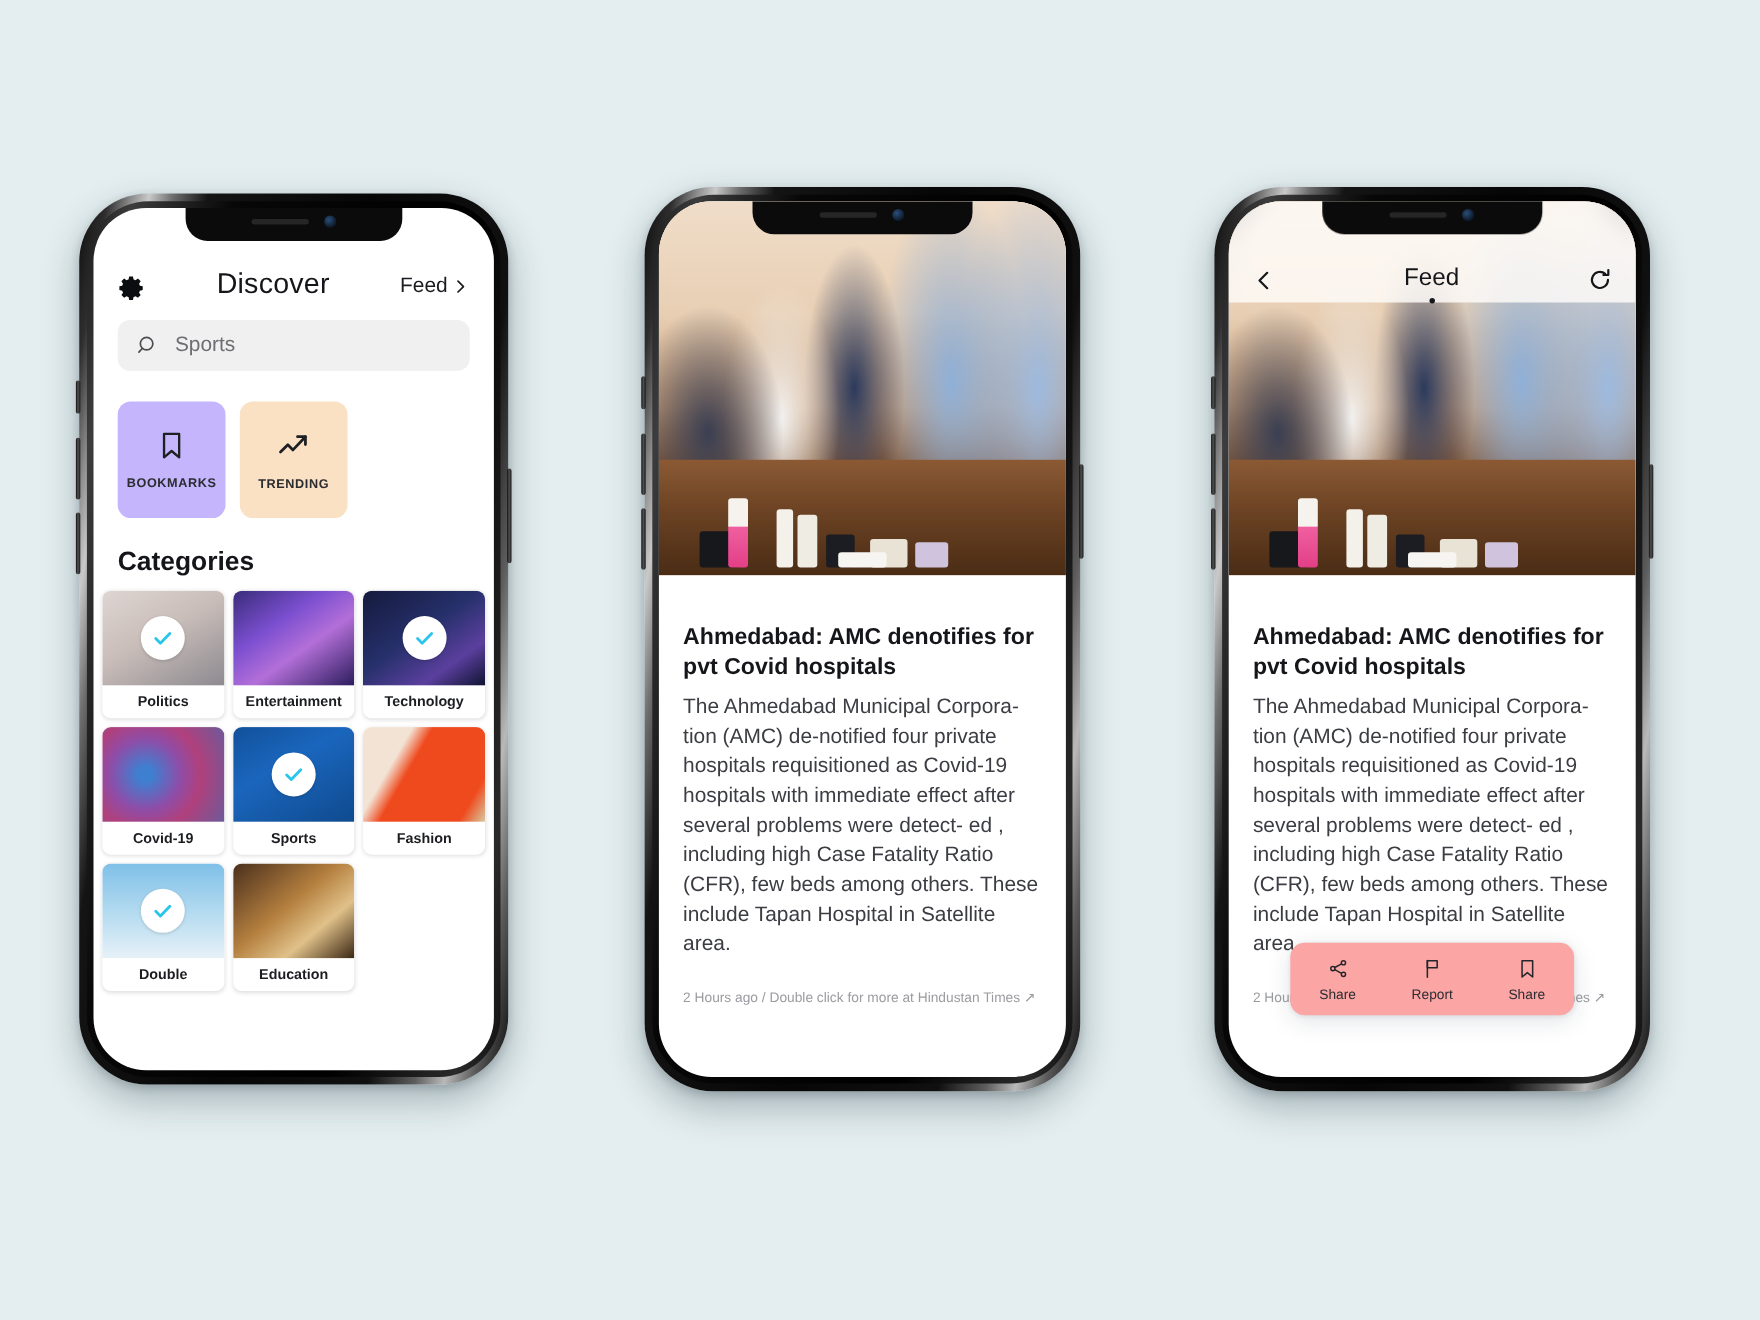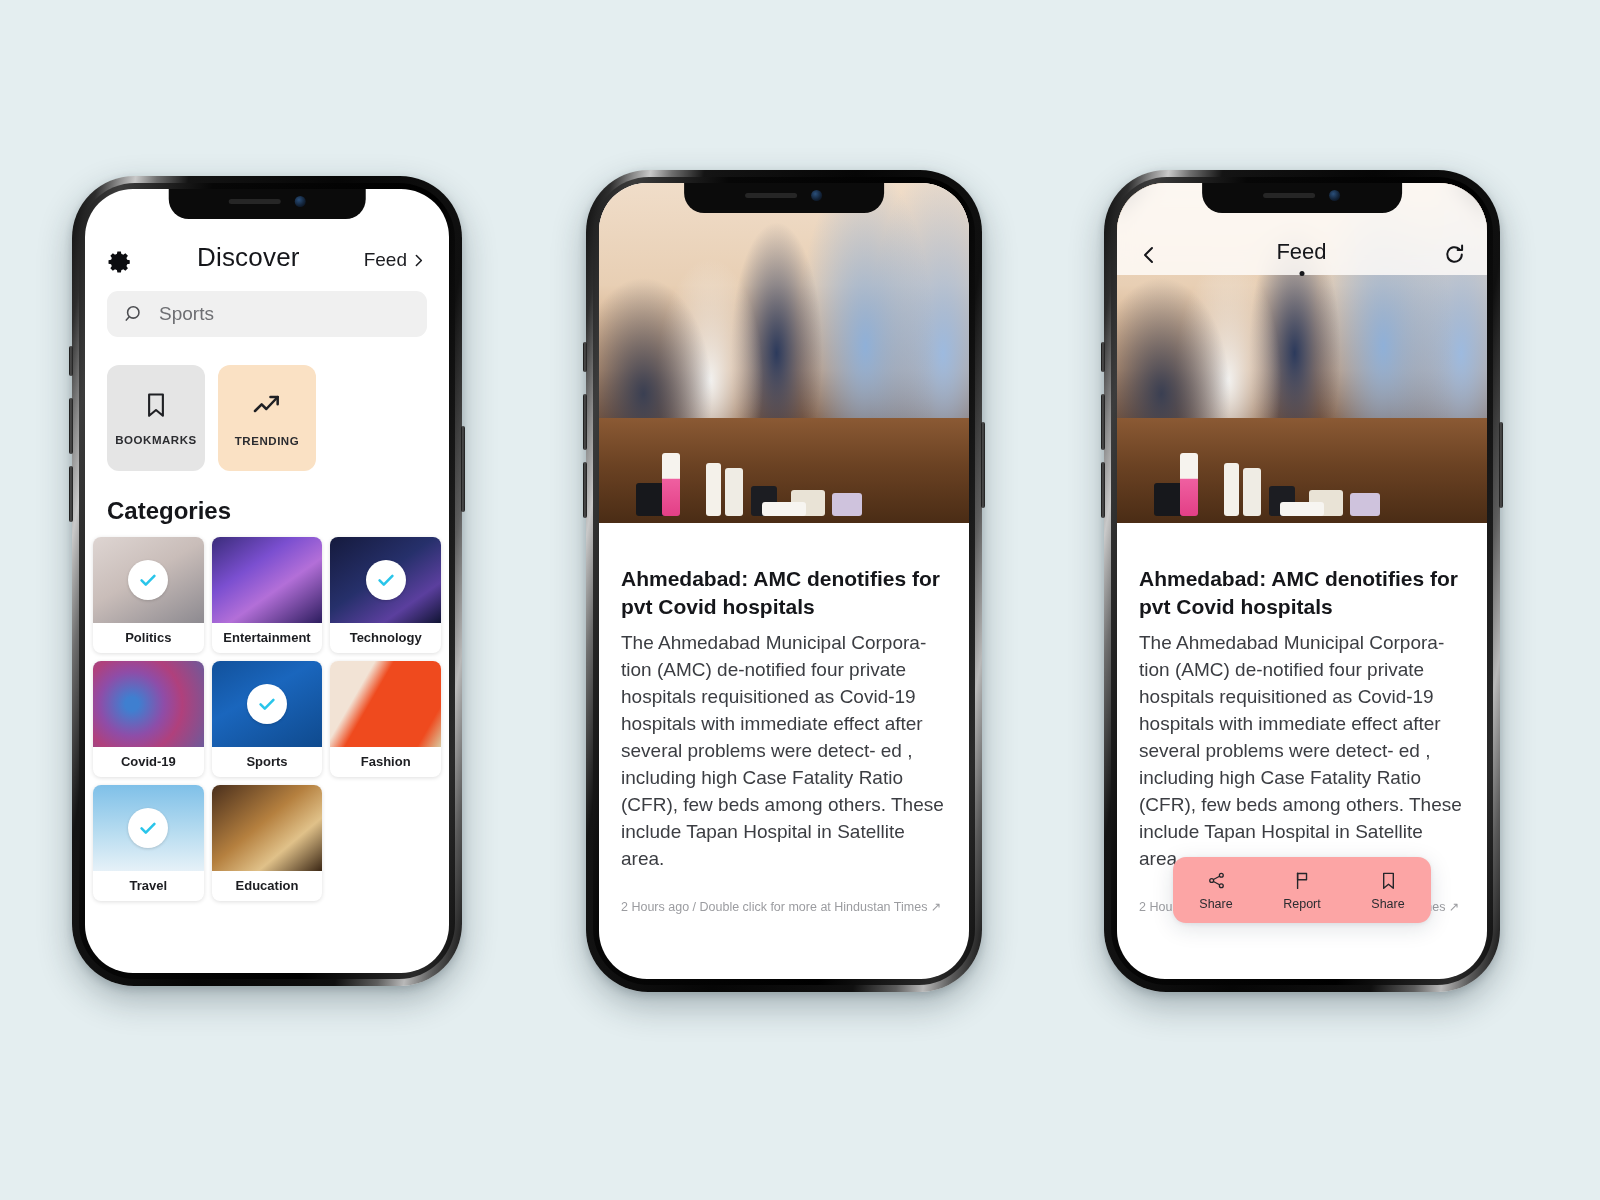--- a/index.html
+++ b/index.html
@@ -212,21 +212,21 @@
 
       <div class="search-bar">
         <svg viewBox="0 0 24 24" width="22" height="22" fill="none" stroke="#4c4d51" stroke-width="1.7" stroke-linecap="round">
           <circle cx="11.2" cy="10.3" r="6.2"></circle>
             <path d="M6.8 15.1L3.6 18.6"></path>
         </svg>
         <span class="search-ph">Sports</span>
       </div>
 
       <div class="quick-row">
-        <div class="quick-tile" style="background:#e5e5e5">
+        <div class="quick-tile" style="background:#c4b5fd">
           <svg viewBox="0 0 24 24" width="30" height="30" fill="none" stroke="#1f2024" stroke-width="1.7" stroke-linejoin="round">
             <path d="M6.5 3.6h11v17l-5.5-4.6-5.5 4.6z"></path>
           </svg>
           <span class="quick-label">BOOKMARKS</span>
         </div>
         <div class="quick-tile" style="background:#fae1c4">
           <svg viewBox="0 0 24 24" width="32" height="32" fill="none" stroke="#1f2024" stroke-width="1.9" stroke-linecap="round" stroke-linejoin="round">
             <path d="M3 16.5l5-5 3.5 3.5L20 6"></path>
               <path d="M14.6 6H20v5.4"></path>
           </svg>
@@ -279,21 +279,21 @@
             <div class="cat-name">Fashion</div>
           </div>
           <div class="cat-card">
             <div class="cat-thumb th-travel">
               <div class="cat-check">
                 <svg viewBox="0 0 24 24" width="22" height="22" fill="none" stroke="#29c5ea" stroke-width="2.8" stroke-linecap="round" stroke-linejoin="round">
                   <path d="M5 12.5l4.6 4.6L19 7.5"></path>
                 </svg>
               </div>
             </div>
-            <div class="cat-name">Travel</div>
+            <div class="cat-name">Double</div>
           </div>
           <div class="cat-card">
             <div class="cat-thumb th-education"></div>
             <div class="cat-name">Education</div>
           </div>
         </div>
     </div>
   </div>
 
   <div class="phone" style="left:586px;top:170px;width:396px;height:822px;">

